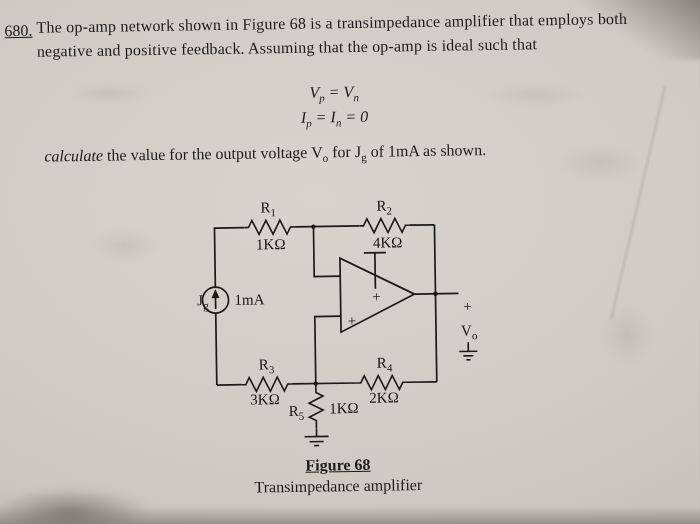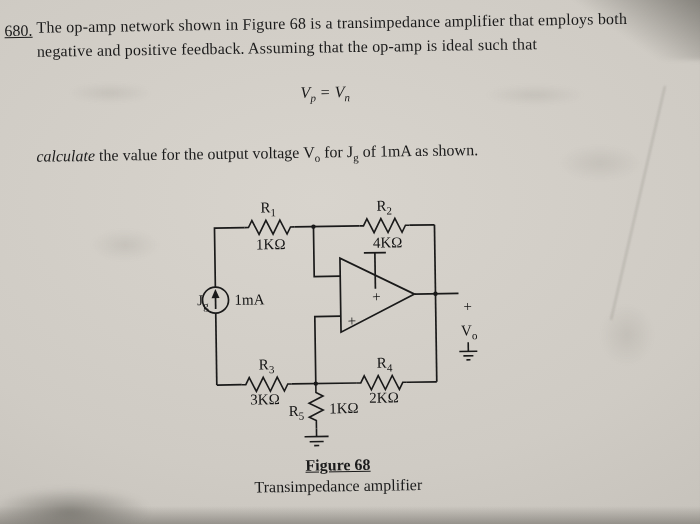--- a/index.html
+++ b/index.html
@@ -11,21 +11,21 @@
   }
   #sheet{position:absolute;inset:0;transform:rotate(-0.85deg);transform-origin:50% 50%;}
   .abs{position:absolute;}
   .tline{font-size:16px;letter-spacing:0.2px;white-space:nowrap;}
   .pnum{left:8px;top:17px;font-size:16px;text-decoration:underline;}
   .l1{left:40px;top:14px;}
   .l2{left:40px;top:38px;}
   .eqs{left:303px;top:79px;font-size:16px;}
   .eq{height:25px;line-height:25px;font-style:italic;white-space:nowrap;text-align:center;}
   .calc{left:38px;top:143px;font-size:16px;white-space:nowrap;}
-  .calc .lead{font-style:italic;}
+  .calc .lead{font-style:italic;margin-left:8px;}
   sub{font-size:11px;}
   #circuit{position:absolute;left:150px;top:196px;}
   #circuit text{font-family:"Liberation Serif",serif;font-size:15px;fill:#141414;stroke:none;}
   #circuit .sub{font-size:11px;}
   .w{stroke:#1a1a1a;stroke-width:1.7;fill:none;}
   .zig{stroke:#1a1a1a;stroke-width:1.6;fill:none;stroke-linejoin:miter;}
   .gnd{stroke:#1a1a1a;stroke-width:1.6;fill:none;}
   .cap1{left:150px;top:456px;width:370px;text-align:center;font-size:16px;font-weight:bold;text-decoration:underline;}
   .cap2{left:150px;top:477px;width:370px;text-align:center;font-size:16px;}
   
@@ -63,20 +63,21 @@
   <div class="abs sm sm5"></div>
 
   <div id="sheet">
 
     <div class="abs pnum">680.</div>
     <div class="abs tline l1">The op-amp network shown in Figure 68 is a transimpedance amplifier that employs both</div>
     <div class="abs tline l2">negative and positive feedback.  Assuming that the op-amp is ideal such that</div>
 
     <div class="abs eqs">
       <div class="eq"><span>V</span><sub>p</sub><span> = </span><span>V</span><sub>n</sub></div>
+      <div class="eq"><span>I</span><sub>p</sub><span> = </span><span>I</span><sub>n</sub><span> = 0</span></div>
     </div>
 
     <div class="abs calc"><span class="lead">calculate</span><span> the value for the output voltage V</span><sub>o</sub><span> for J</span><sub>g</sub><span> of 1mA as shown.</span></div>
 
     <svg id="circuit" width="500" height="270" viewBox="0 0 500 270">
 
       <g>
         <polyline class="w" points="95,30 65,30 65,89"></polyline>
         <line class="w" x1="65" y1="115" x2="65" y2="187"></line>
         <line class="w" x1="65" y1="187" x2="90" y2="187"></line>

